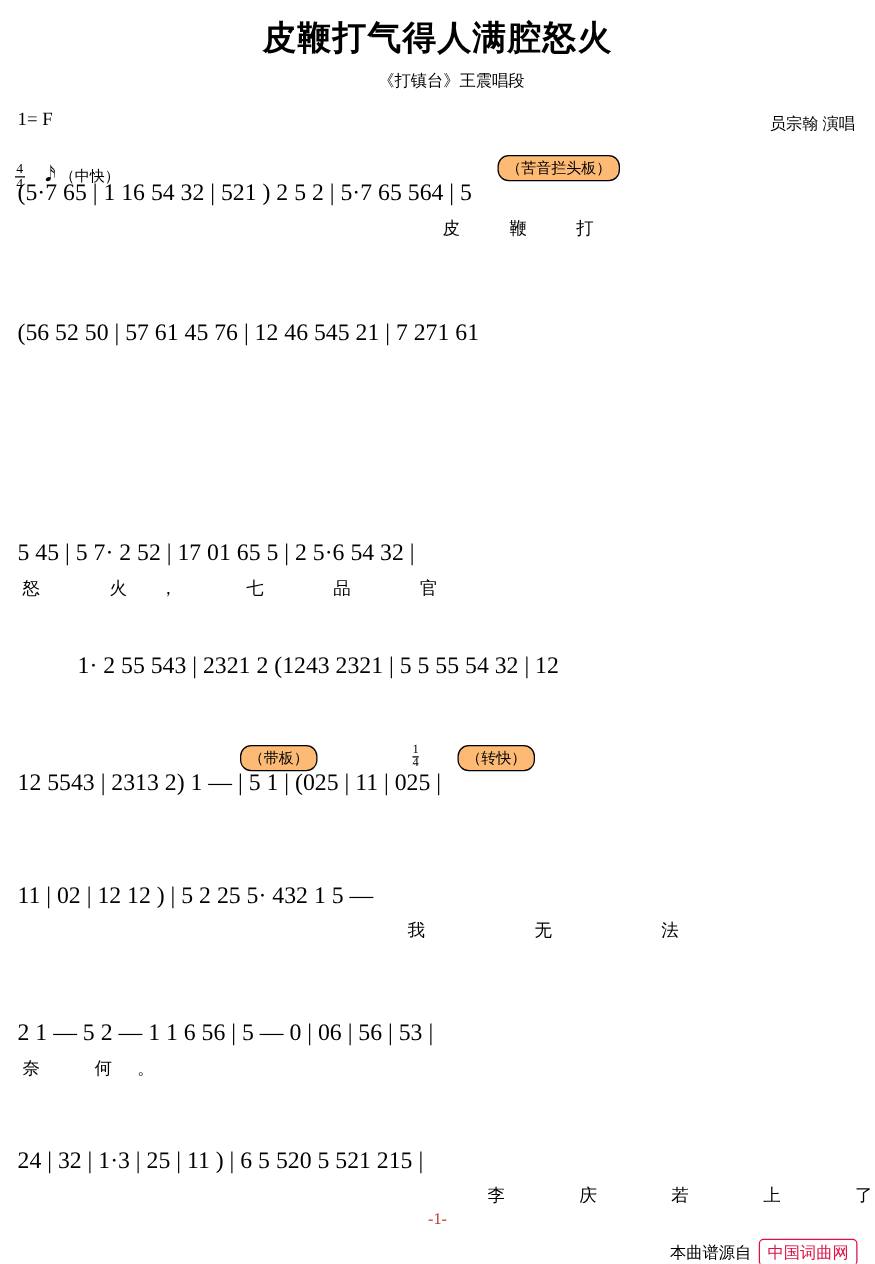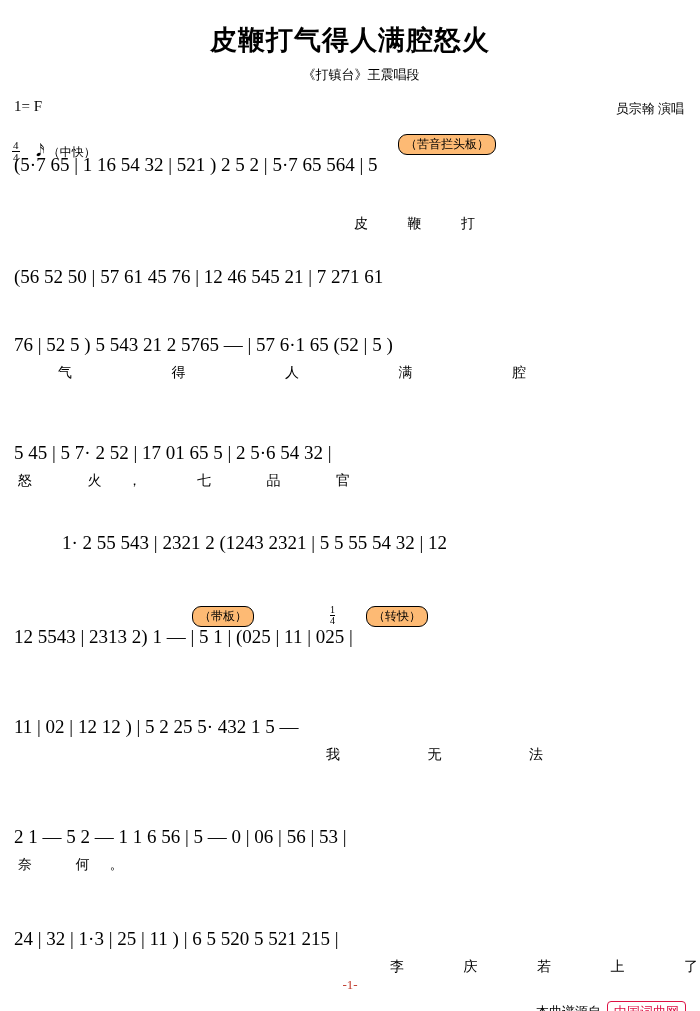--- a/index.html
+++ b/index.html
@@ -12,21 +12,21 @@
     overflow:hidden;
   }
   .page{position:relative;width:700px;height:1011px;}
 
   .title{
     text-align:center;
     font-family:"Liberation Serif", serif;
     font-weight:bold;
     font-size:27px;
     letter-spacing:1px;
-    margin-top:22px;
+    margin-top:12px;
   }
   .subtitle{
     text-align:center;
     font-size:13px;
     margin-top:8px;
     margin-left:22px;
   }
   .credits{
     position:relative;
     height:26px;
@@ -134,32 +134,28 @@
   <div class="marker" style="left:398px;top:112px;">（苦音拦头板）</div>
   <div class="marker" style="left:192px;top:584px;">（带板）</div>
   <div class="marker" style="left:366px;top:584px;">（转快）</div>
   <div style="position:absolute;left:330px;top:583px;font-size:10px;line-height:1;text-align:center;">
     <span style="display:block;border-bottom:1px solid #000;">1</span>
       <span style="display:block;">4</span>
   </div>
 
   <div class="row" style="top:132px;">
     <div class="notes">(5·7 65 | 1 16 54 32 | 521 ) 2 5 2 | 5·7 65 564 | 5</div>
-    <div class="lyr" style="left:340px;letter-spacing:18px;margin-top:31px;">皮 鞭 打</div>
+    <div class="lyr" style="left:340px;letter-spacing:18px;">皮 鞭 打</div>
   </div>
 
   <div class="row" style="top:244px;">
     <div class="notes">(56 52 50 | 57 61 45 76 | 12 46 545 21 | 7 271 61</div>
     <div class="lyr"></div>
   </div>
 
-  <div class="row" style="top:312px;">
-    <div class="notes">76 | 52 5 ) 5  543 21 2 5765  —  | 57 6·1 65 (52 | 5 )</div>
-    <div class="lyr" style="left:44px;letter-spacing:48px;">气 得 人 满 腔</div>
-  </div>
 
   <div class="row" style="top:420px;">
     <div class="notes">5 45 | 5 7· 2  52 | 17 01 65 5 | 2 5·6 54 32 |</div>
     <div class="lyr" style="left:4px;letter-spacing:26px;">怒 火， 七 品 官</div>
   </div>
 
   <div class="row" style="top:510px;margin-left:48px;">
     <div class="notes">1· 2 55 543 | 2321 2 (1243 2321 | 5 5 55 54 32 | 12</div>
     <div class="lyr"></div>
   </div>

